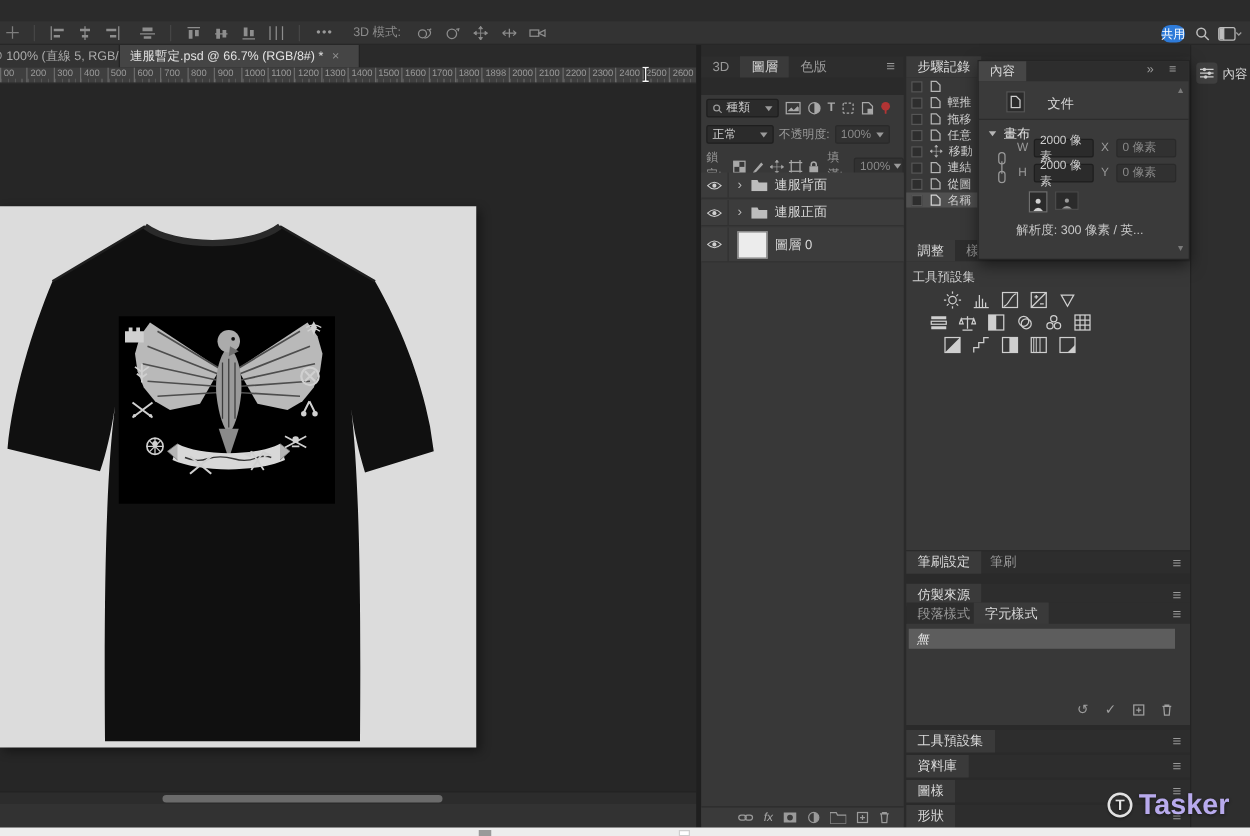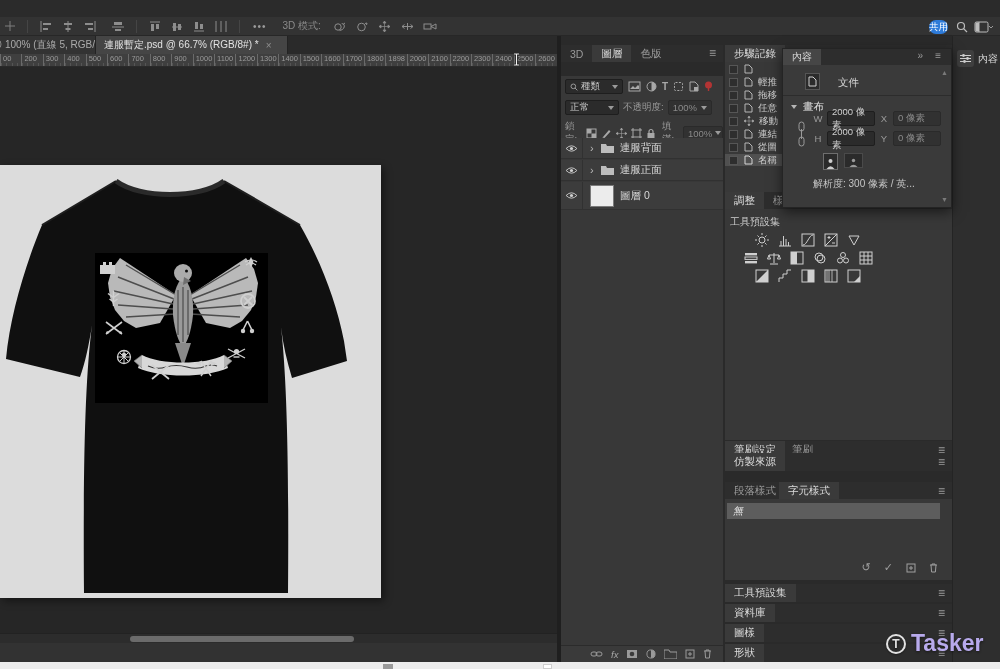--- a/index.html
+++ b/index.html
@@ -838,21 +838,21 @@
           </svg>
         </span>
     </div>
   </div>
 
   <div class="pbar" style="top:441px;">
     <span class="ptab on" style="position:absolute;left:0;">筆刷設定</span>
     <span class="ptab" style="position:absolute;left:58px;">筆刷</span>
     <span class="pmenu" style="top:2px">≡</span>
   </div>
-  <div class="pbar" style="top:453px;padding-left:21px;">
+  <div class="pbar" style="top:467px;padding-left:21px;">
     <span class="ptab on" style="position:absolute;left:0;">仿製來源</span>
     <span class="pmenu" style="top:2px">≡</span>
   </div>
   <div class="pbar" style="top:482px;">
     <span class="ptab" style="position:absolute;left:0;">段落樣式</span>
     <span class="ptab on" style="position:absolute;left:54px;">字元樣式</span>
     <span class="pmenu" style="top:2px">≡</span>
   </div>
   <div class="charstyle-body">
     <div class="none-row">無</div>

